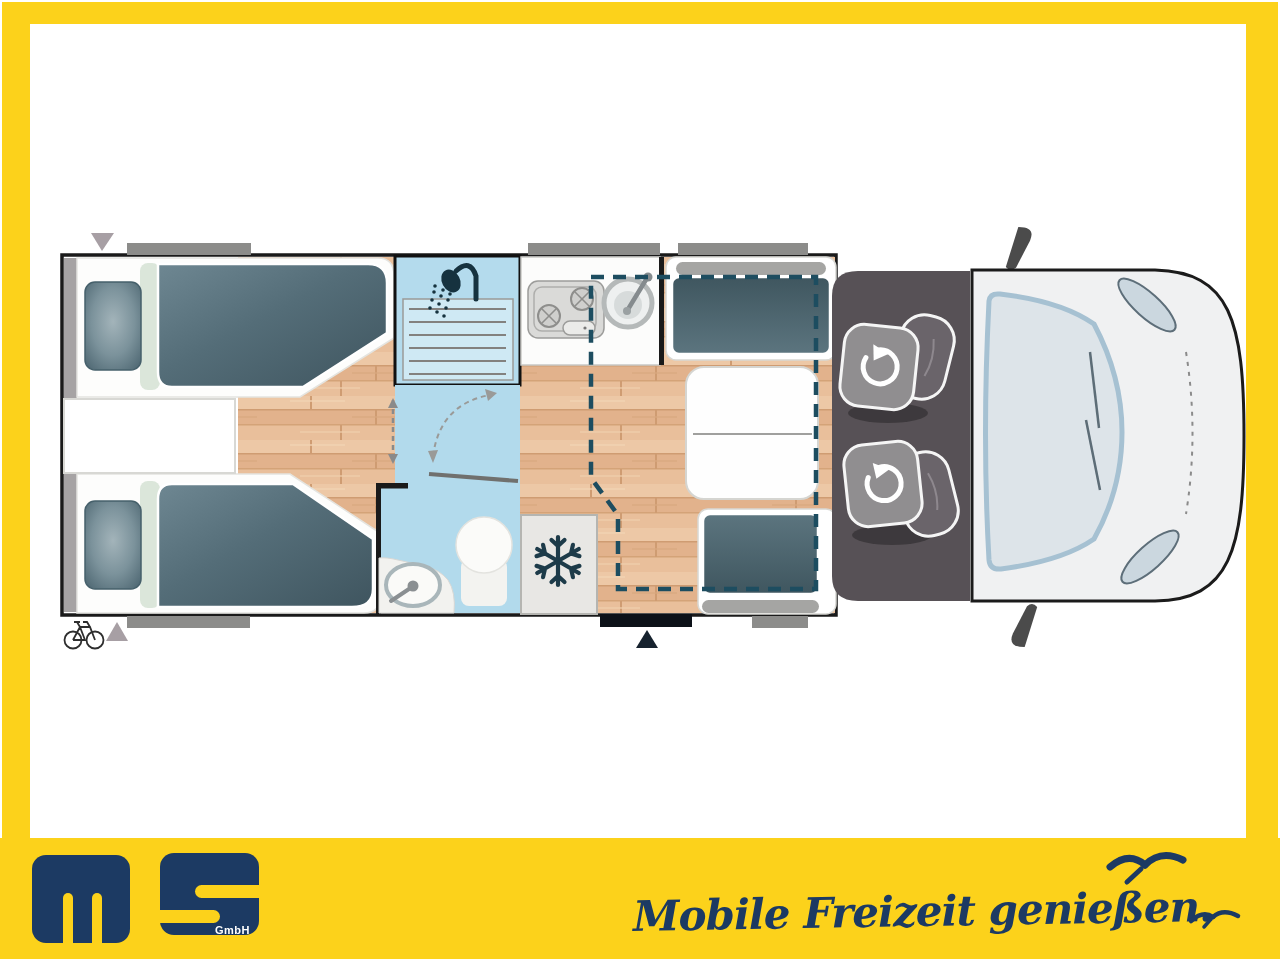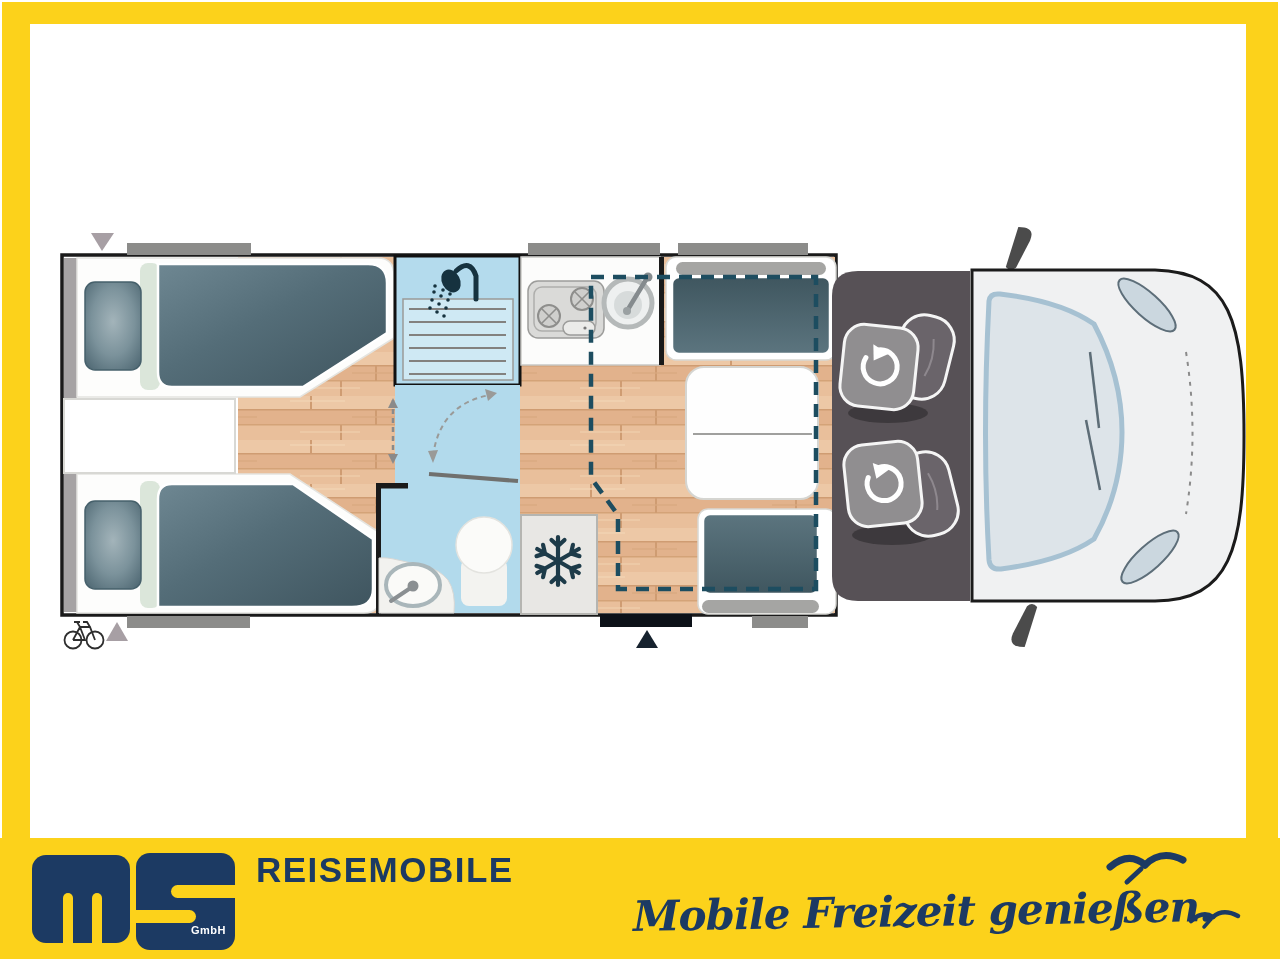--- a/index.html
+++ b/index.html
@@ -10,21 +10,21 @@
   .band-top{left:2px;top:2px;width:1276px;height:22px;}
   .band-left{left:2px;top:2px;width:28px;height:836px;}
   .band-right{left:1246px;top:2px;width:32px;height:836px;}
   .band-bottom{left:0;top:838px;width:1280px;height:121px;border-bottom:3px solid #7c6a12;}
   
   .plan{position:absolute;left:50px;top:218px;width:1210px;height:442px;}
   
   .logo-m{position:absolute;left:32px;top:855px;width:98px;height:88px;background:#1c3a63;border-radius:14px;}
   .logo-slit{position:absolute;width:10px;height:50px;background:#fcd21b;border-radius:5px 5px 0 0;top:38px;}
   .slit1{left:31px;} .slit2{left:60px;}
-  .logo-s{position:absolute;left:136px;top:853px;width:99px;height:97px;background:#1c3a63;border-radius:14px;}
+  .logo-s{position:absolute;left:160px;top:853px;width:99px;height:82px;background:#1c3a63;border-radius:14px;}
   .logo-slot{position:absolute;height:13px;background:#fcd21b;}
   .slot-top{left:35px;top:32px;width:64px;border-radius:7px 0 0 7px;}
   .slot-bottom{left:0;top:57px;width:60px;border-radius:0 7px 7px 0;}
   .gmbh{position:absolute;left:55px;top:71px;color:#ffffff;font-size:11px;font-weight:bold;letter-spacing:.5px;}
   .division{position:absolute;left:256px;top:850px;color:#1c3a63;font-size:35px;font-weight:bold;letter-spacing:1.5px;}
   .slogan{position:absolute;left:633px;top:887px;color:#1c3a63;font-size:42px;font-weight:bold;font-style:italic;
           font-family:"DejaVu Serif",serif;letter-spacing:-1px;transform:rotate(-1deg);white-space:nowrap;}
   .birds{position:absolute;left:1095px;top:845px;width:160px;height:100px;}
 </style>
 </head>
@@ -276,21 +276,20 @@
 
   <div class="logo-m">
     <div class="logo-slit slit1"></div>
     <div class="logo-slit slit2"></div>
   </div>
   <div class="logo-s">
     <div class="logo-slot slot-top"></div>
     <div class="logo-slot slot-bottom"></div>
     <span class="gmbh">GmbH</span>
   </div>
-  <div class="division">REISEMOBILE</div>
   <div class="slogan">Mobile Freizeit genießen.</div>
 
   <svg class="birds" viewBox="0 0 160 100">
     <g fill="none" stroke="#1c3a63" stroke-linecap="round">
       <g>
         <path d="M15,22 Q34,6 50,20" stroke-width="7"></path>
         <path d="M50,20 Q66,4 88,15" stroke-width="7"></path>
         <path d="M46,24 L32,37" stroke-width="5"></path>
       </g>
       <g>

